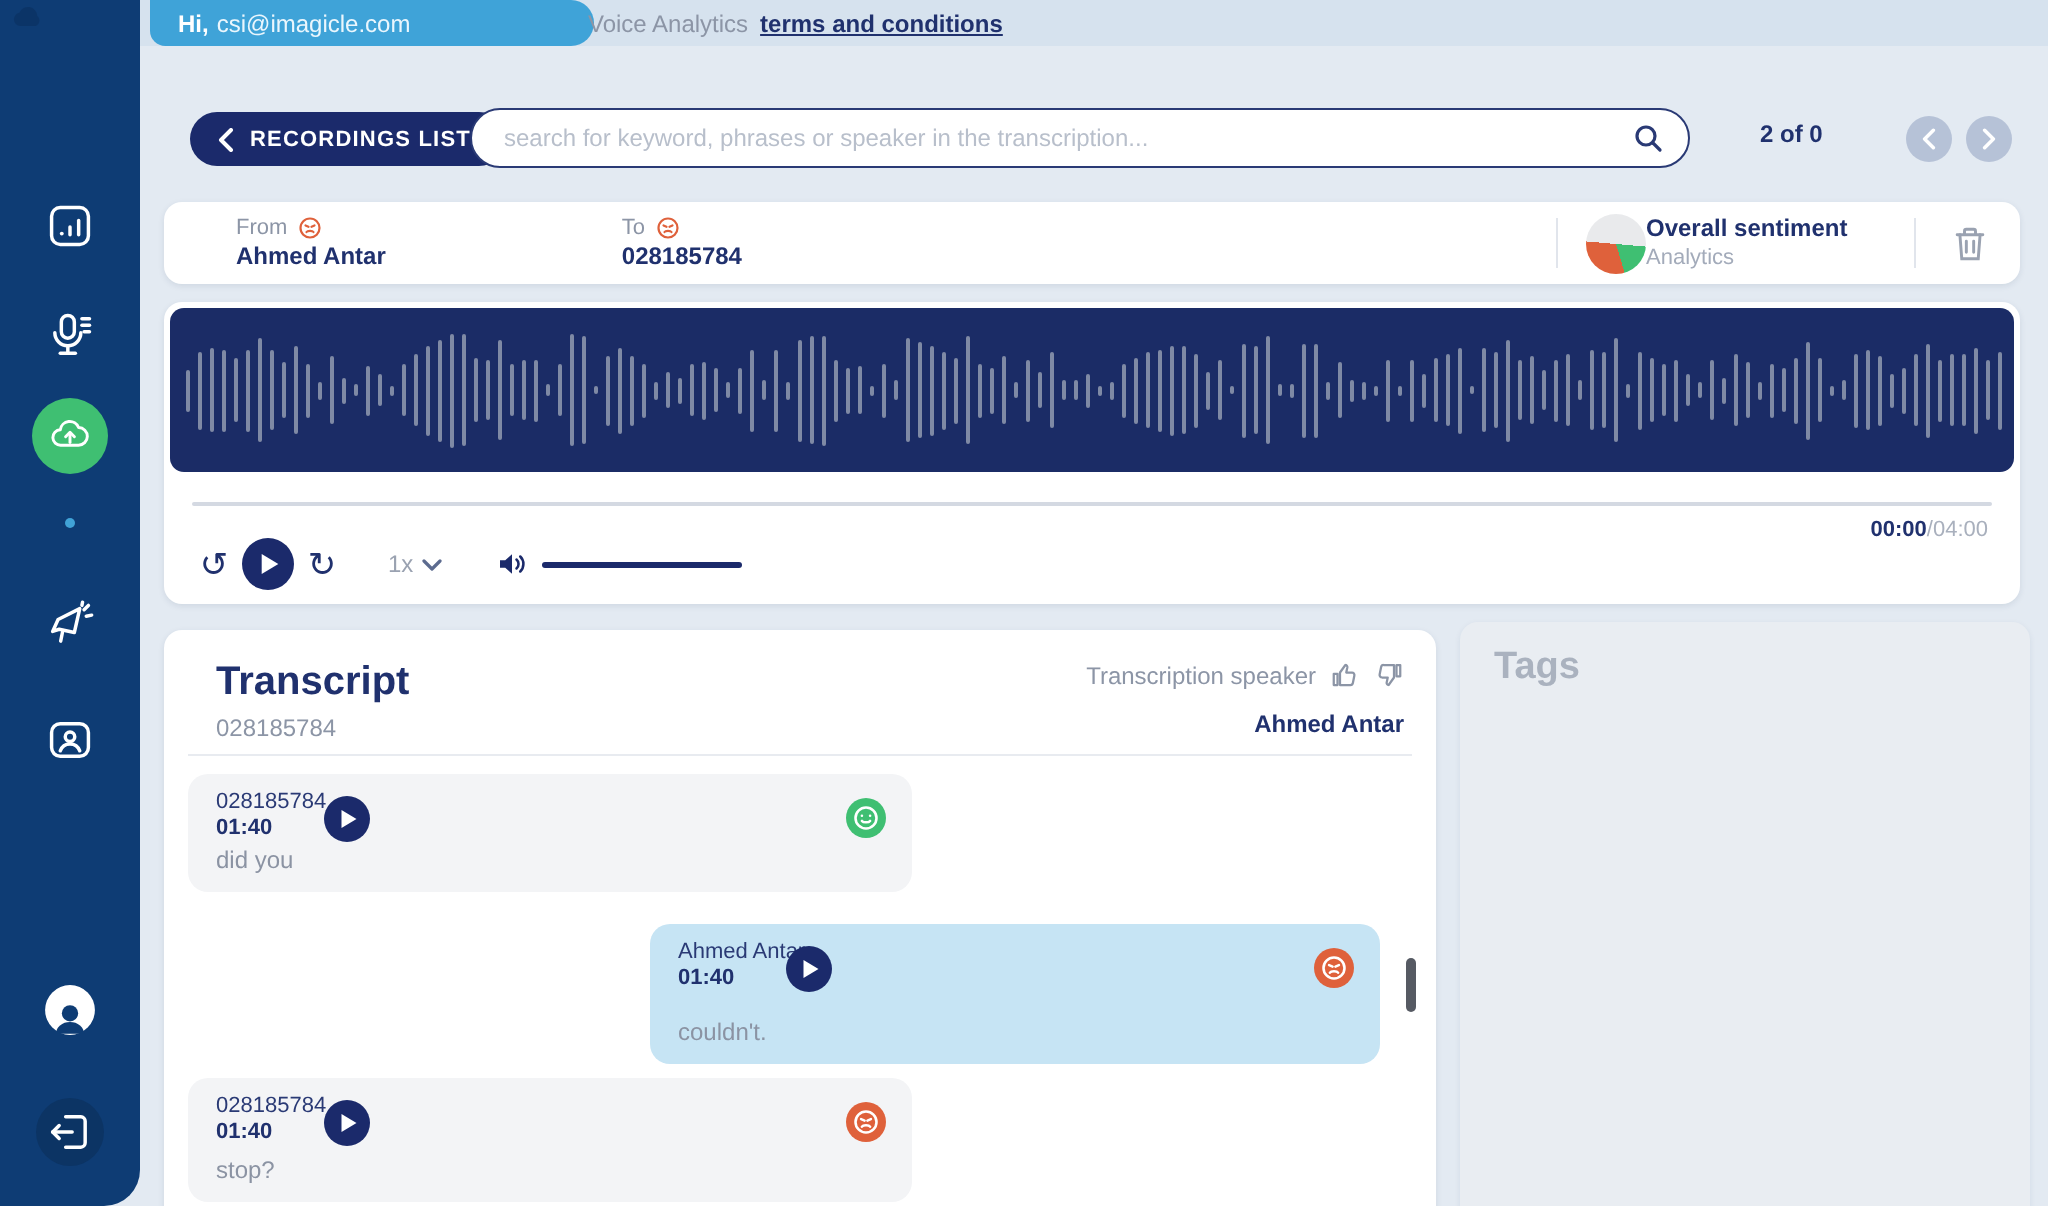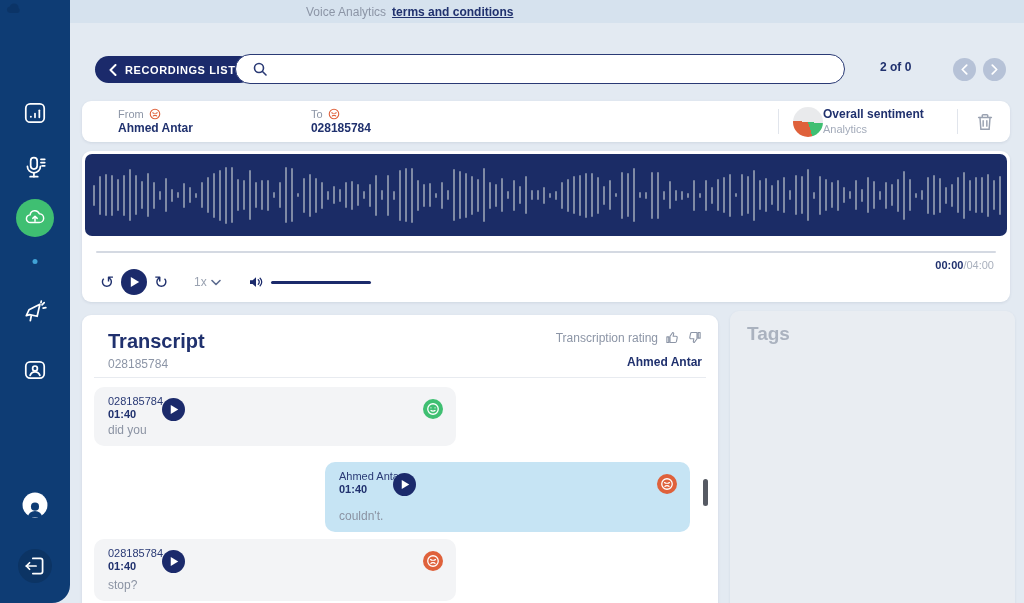--- a/index.html
+++ b/index.html
@@ -24,21 +24,21 @@
   #avatar { width:48px; height:48px; }
   #logout-wrap { width:34px; height:34px; background:#0c3464; border-radius:50%; }
   #cloud-logo { left:6px; top:3px; width:16px; height:12px; opacity:.55; }
 
   
   #topstrip { left:70px; top:0; width:954px; height:23px; background:#d6e2ee; }
   #greet-tab { left:5px; top:0; height:23px; width:222px; background:#3fa3d8;
     border-radius:0 12px 12px 8px; display:flex; align-items:center; padding-left:14px;
     font-size:12px; color:#eaf6fd; cursor:pointer; }
   #greet-tab b { color:#ffffff; margin-right:4px; font-size:12px; }
-  #va-row { left:236px; top:0; height:23px; display:flex; align-items:center; gap:6px; font-size:12px; color:#8c95a6; }
+  #va-row { left:224px; top:0; height:23px; display:flex; align-items:center; gap:6px; font-size:12px; color:#8c95a6; }
   #terms-link { color:#20316e; font-weight:bold; text-decoration:underline; cursor:pointer; }
 
   
   #back-btn { left:25px; top:33px; height:27px; background:#1b2a6b; color:#fff;
     border:none; border-radius:14px; padding:0 18px 0 14px; display:flex; align-items:center; gap:8px;
     font-size:11px; font-weight:bold; letter-spacing:.6px; cursor:pointer;
     font-family:"Liberation Sans",sans-serif; }
   #search-wrap { left:165px; top:31px; width:610px; height:30px; background:#fff;
     border:1px solid #2a3a75; border-radius:16px; display:flex; align-items:center; padding:0 12px 0 16px; }
   #search-input { flex:1; border:none; outline:none; font-size:12px; color:#20316e; background:transparent;
@@ -187,36 +187,41 @@
   <div class="side-ic" id="logout-wrap" style="top:549px">
     <svg viewBox="0 0 24 24" width="20" height="20" fill="none" stroke="#fff" stroke-width="1.6" stroke-linecap="round" stroke-linejoin="round">
       <path d="M10 5h7a2 2 0 0 1 2 2v10a2 2 0 0 1-2 2h-7"></path>
       <path d="M13 12H4"></path>
       <path d="M7 9l-3 3 3 3"></path>
     </svg>
   </div>
 </div>
 
 <div id="topstrip" class="abs">
+  <div id="greet-tab" class="abs">
+    <b>Hi,</b>
+    <span>csi@imagicle.com</span>
+  </div>
   <div id="va-row" class="abs">
     <span>Voice Analytics</span>
     <span id="terms-link">terms and conditions</span>
   </div>
 </div>
 
 <div id="main">
 
   <button id="back-btn" class="abs">
     <svg width="8" height="12" viewBox="0 0 8 12" fill="none" stroke="#fff" stroke-width="2" stroke-linecap="round" stroke-linejoin="round">
         <path d="M6.5 1 1.5 6l5 5"></path>
       </svg>
     <span>RECORDINGS LIST</span>
   </button>
 
   <div id="search-wrap" class="abs">
+    <input id="search-input" type="text" placeholder="search for keyword, phrases or speaker in the transcription..." style="">
     <svg width="16" height="16" viewBox="0 0 16 16" fill="none" stroke="#2a3a75" stroke-width="1.6" stroke-linecap="round">
       <circle cx="7" cy="7" r="4.5"></circle>
         <line x1="10.5" y1="10.5" x2="14" y2="14"></line>
     </svg>
   </div>
 
   <span id="result-count" class="abs">2 of 0</span>
 
   <div class="nav-circle abs" id="nav-prev">
     <svg width="7" height="11" viewBox="0 0 8 12" fill="none" stroke="#fff" stroke-width="2" stroke-linecap="round" stroke-linejoin="round">
@@ -442,21 +447,21 @@
         <path d="M15 9a4 4 0 0 1 0 6M17.5 7a7 7 0 0 1 0 10"></path>
       </svg>
       <div id="vol-slider"></div>
     </div>
   </div>
 
   <div id="transcript-card" class="card abs">
     <div id="tr-title">Transcript</div>
     <div id="tr-sub">028185784</div>
     <div id="tr-rating">
-      <span>Transcription rating</span>
+      <span>Transcription speaker</span>
       <svg class="thumb" viewBox="0 0 24 24" fill="none" stroke="currentColor" stroke-width="1.8" stroke-linecap="round" stroke-linejoin="round">
         <path d="M3 11h3v9H3zM8 20h8.3a2 2 0 0 0 2-1.6l1.2-6A2 2 0 0 0 17.6 10H13l.9-4.2A1.6 1.6 0 0 0 12.3 4L8 10z"></path>
       </svg>
       <svg class="thumb" viewBox="0 0 24 24" fill="none" stroke="currentColor" stroke-width="1.8" stroke-linecap="round" stroke-linejoin="round" style="transform:rotate(180deg)">
         <path d="M3 11h3v9H3zM8 20h8.3a2 2 0 0 0 2-1.6l1.2-6A2 2 0 0 0 17.6 10H13l.9-4.2A1.6 1.6 0 0 0 12.3 4L8 10z"></path>
       </svg>
     </div>
     <div id="tr-speaker">Ahmed Antar</div>
     <div id="tr-divider"></div>
 

